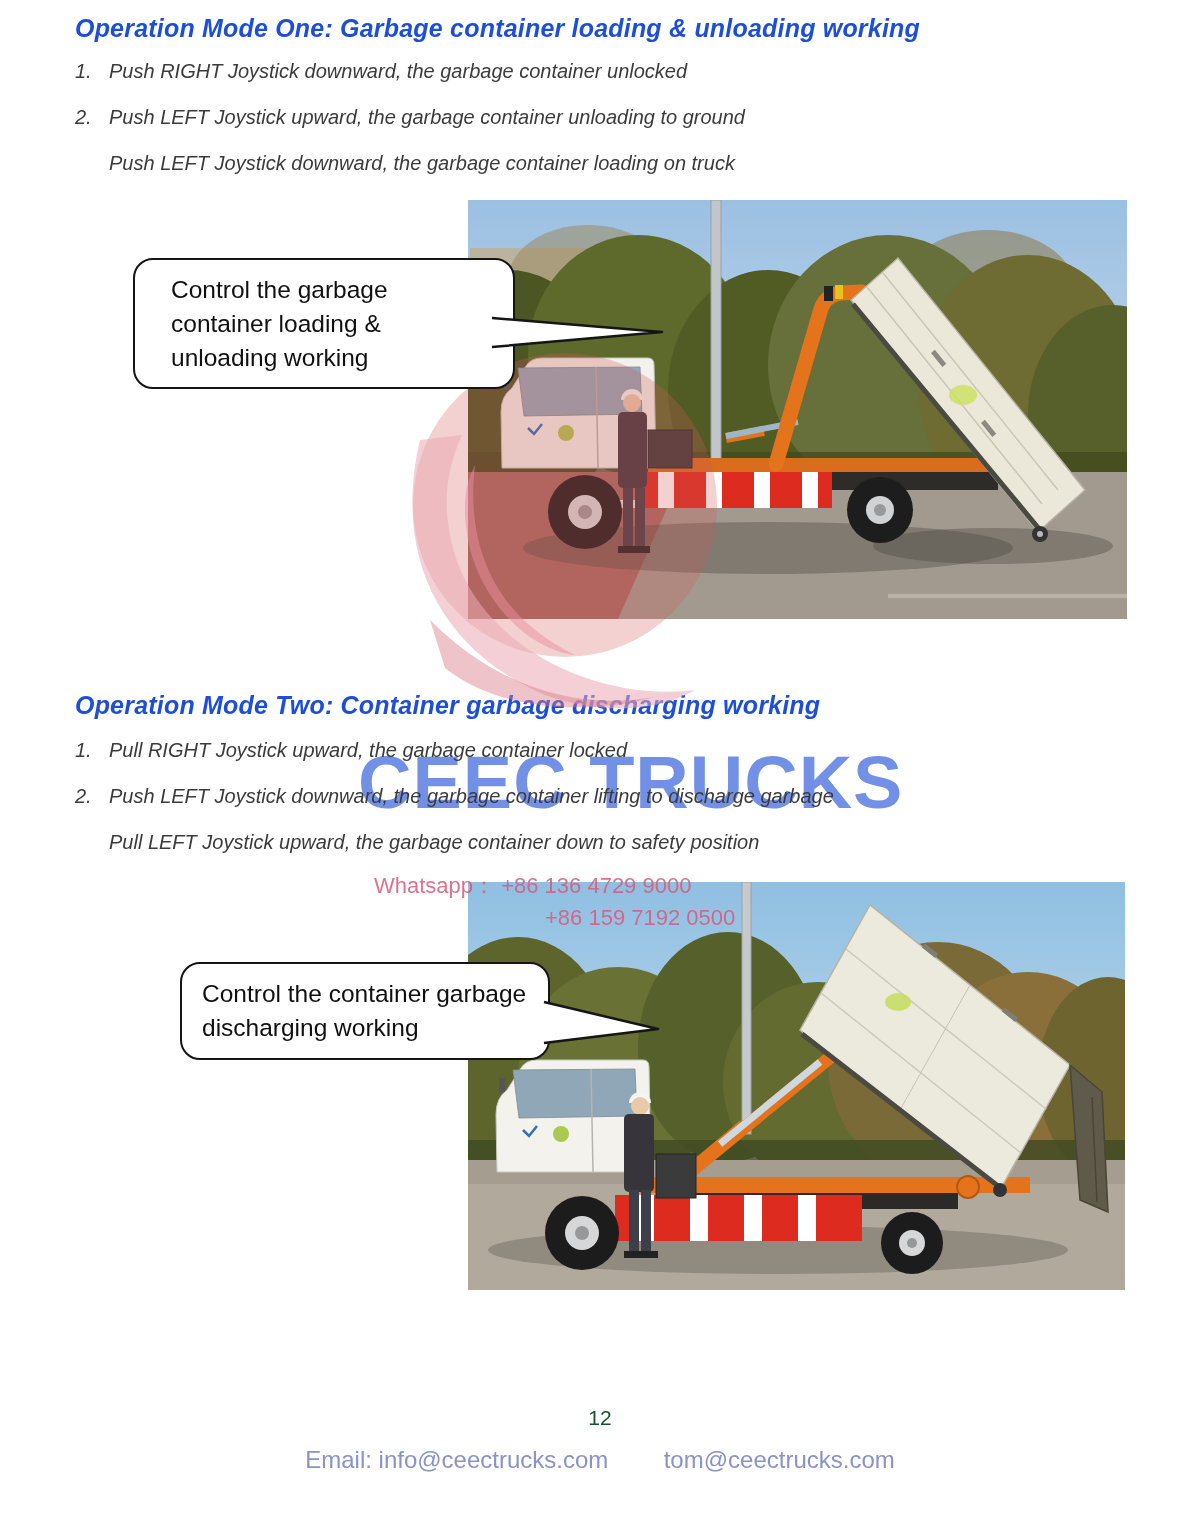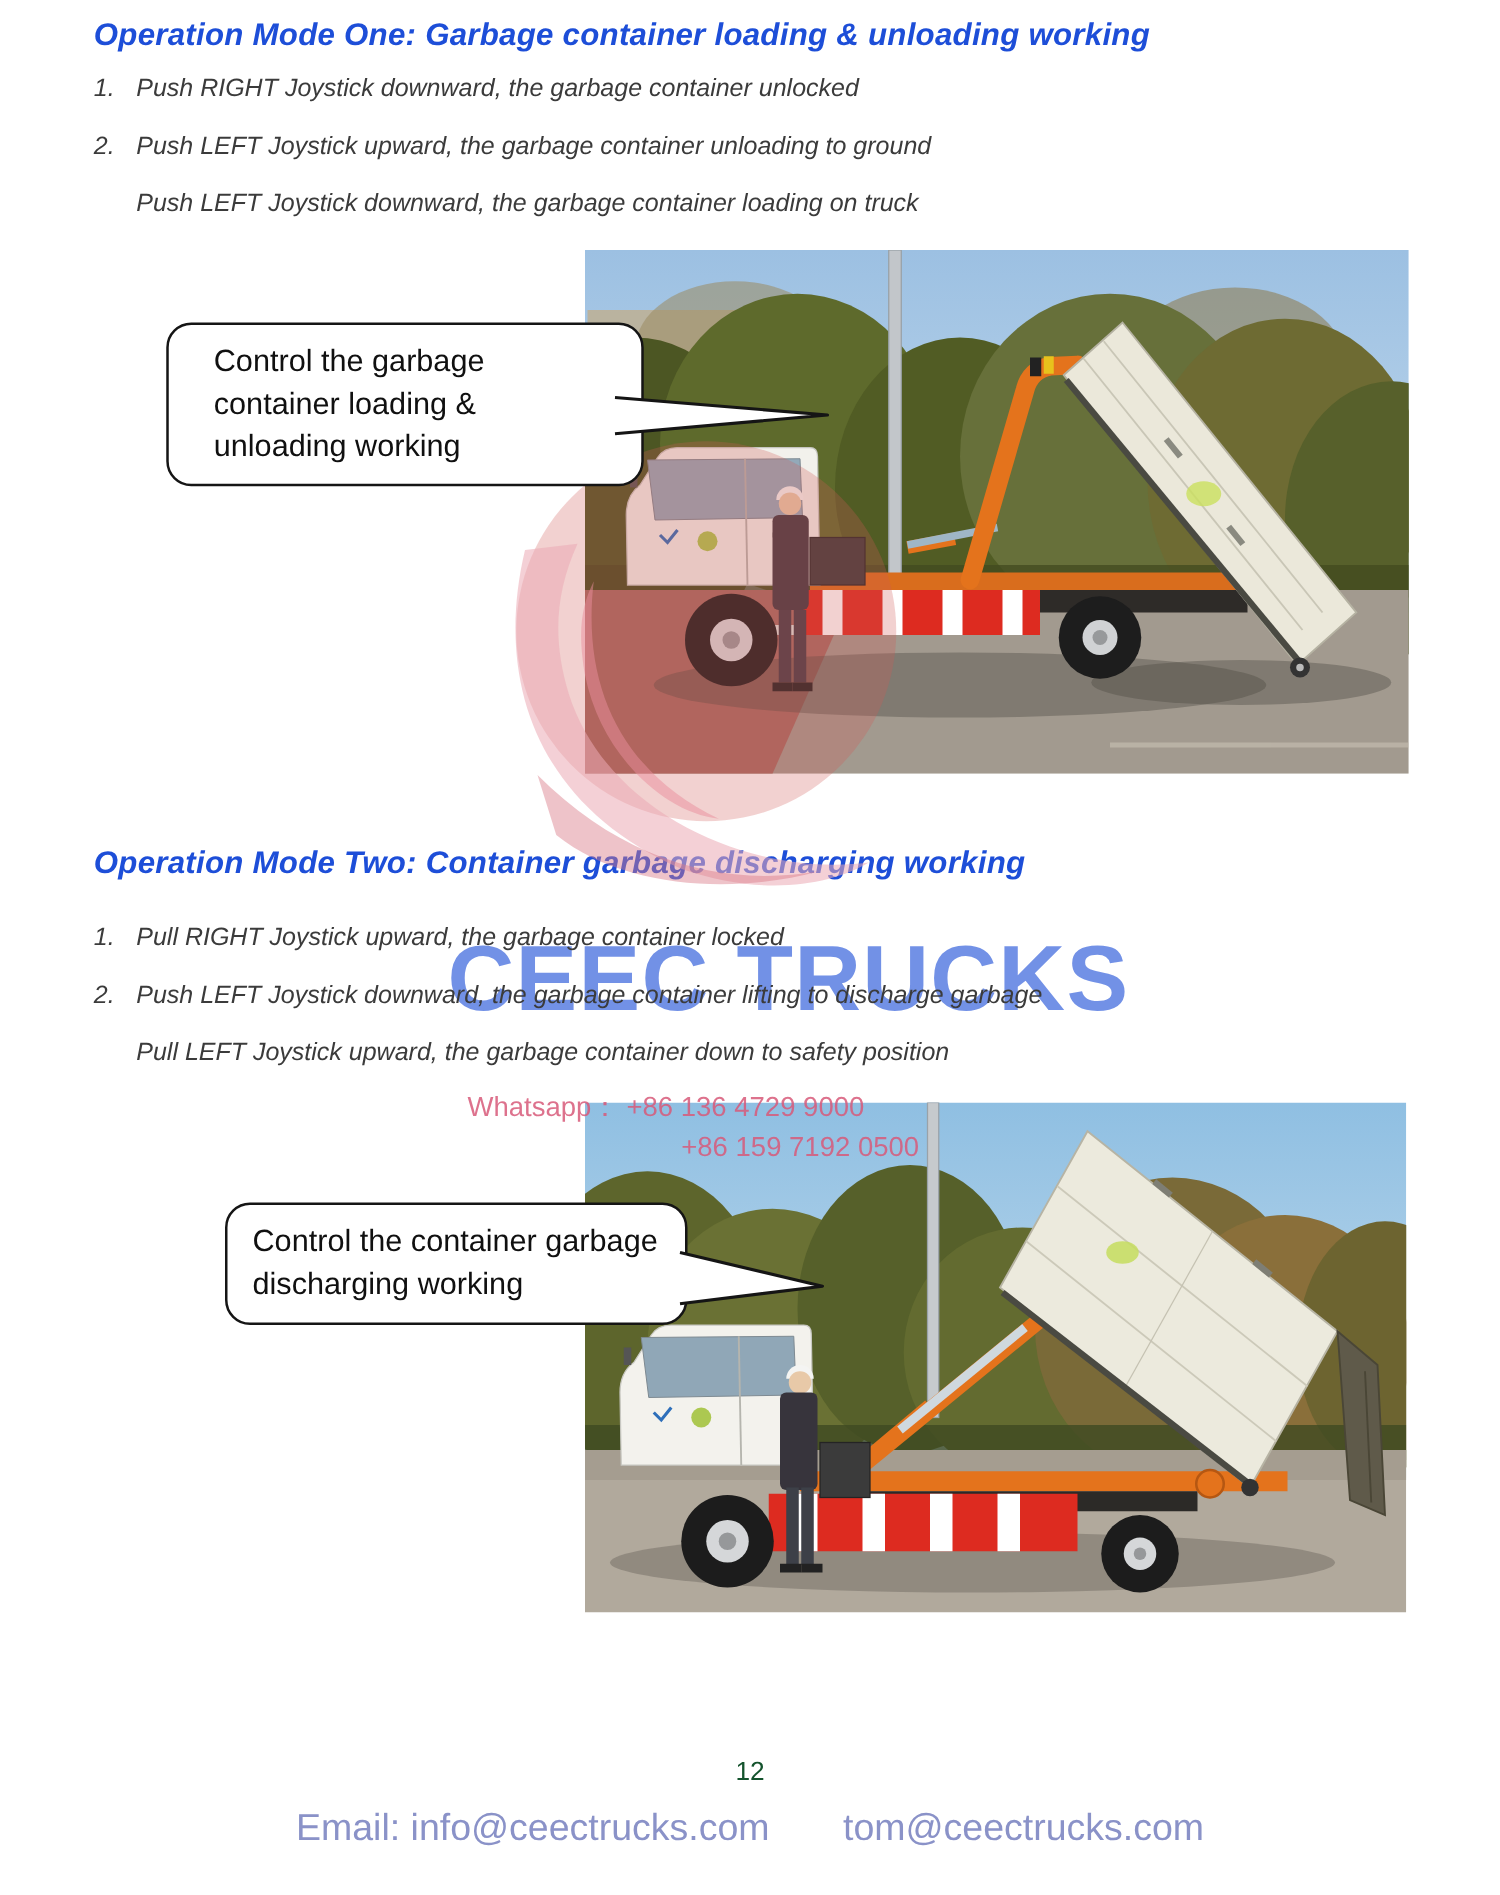--- a/index.html
+++ b/index.html
@@ -49,21 +49,21 @@
   }
   #wa-line-1{left:374px;top:871px;}
   #wa-line-2{left:545px;top:905px;}
 
   .page-number{
     left:0;right:0;top:1406px;text-align:center;
     font-size:21px;color:#14532d;z-index:2;
   }
   .footer{
     left:0;right:0;top:1446px;text-align:center;z-index:2;
-    font-size:30px;color:#8a92c8;
+    font-size:24px;color:#8a92c8;
   }
   .footer .gap{display:inline-block;width:42px;}
 </style>
 </head>
 <body>
 
 <div class="abs mode-heading" style="top:14px">Operation Mode One: Garbage container loading &amp; unloading working</div>
 
 <div class="abs step-row" style="top:60px">
   <span class="step-num">1.</span>
@@ -162,21 +162,21 @@
     <rect x="150" y="346" width="16" height="7" fill="#222222"></rect>
     <rect x="166" y="346" width="16" height="7" fill="#222222"></rect>
     <rect x="180" y="230" width="44" height="38" fill="#3a3a3a" stroke="#242424"></rect>
   </g>
 </svg>
 
 <div class="abs bubble" id="bubble-1">
   <span>Control the garbage container loading &amp; unloading working</span>
 </div>
 
-<div class="abs mode-heading" style="top:676px">Operation Mode Two: Container garbage discharging working</div>
+<div class="abs mode-heading" style="top:691px">Operation Mode Two: Container garbage discharging working</div>
 
 <div class="abs step-row" style="top:739px">
   <span class="step-num">1.</span>
   <span class="step-text">Pull RIGHT Joystick upward, the garbage container locked</span>
 </div>
 <div class="abs step-row" style="top:785px">
   <span class="step-num">2.</span>
   <span class="step-text">Push LEFT Joystick downward, the garbage container lifting to discharge garbage</span>
 </div>
 <div class="abs step-row" style="top:831px">

